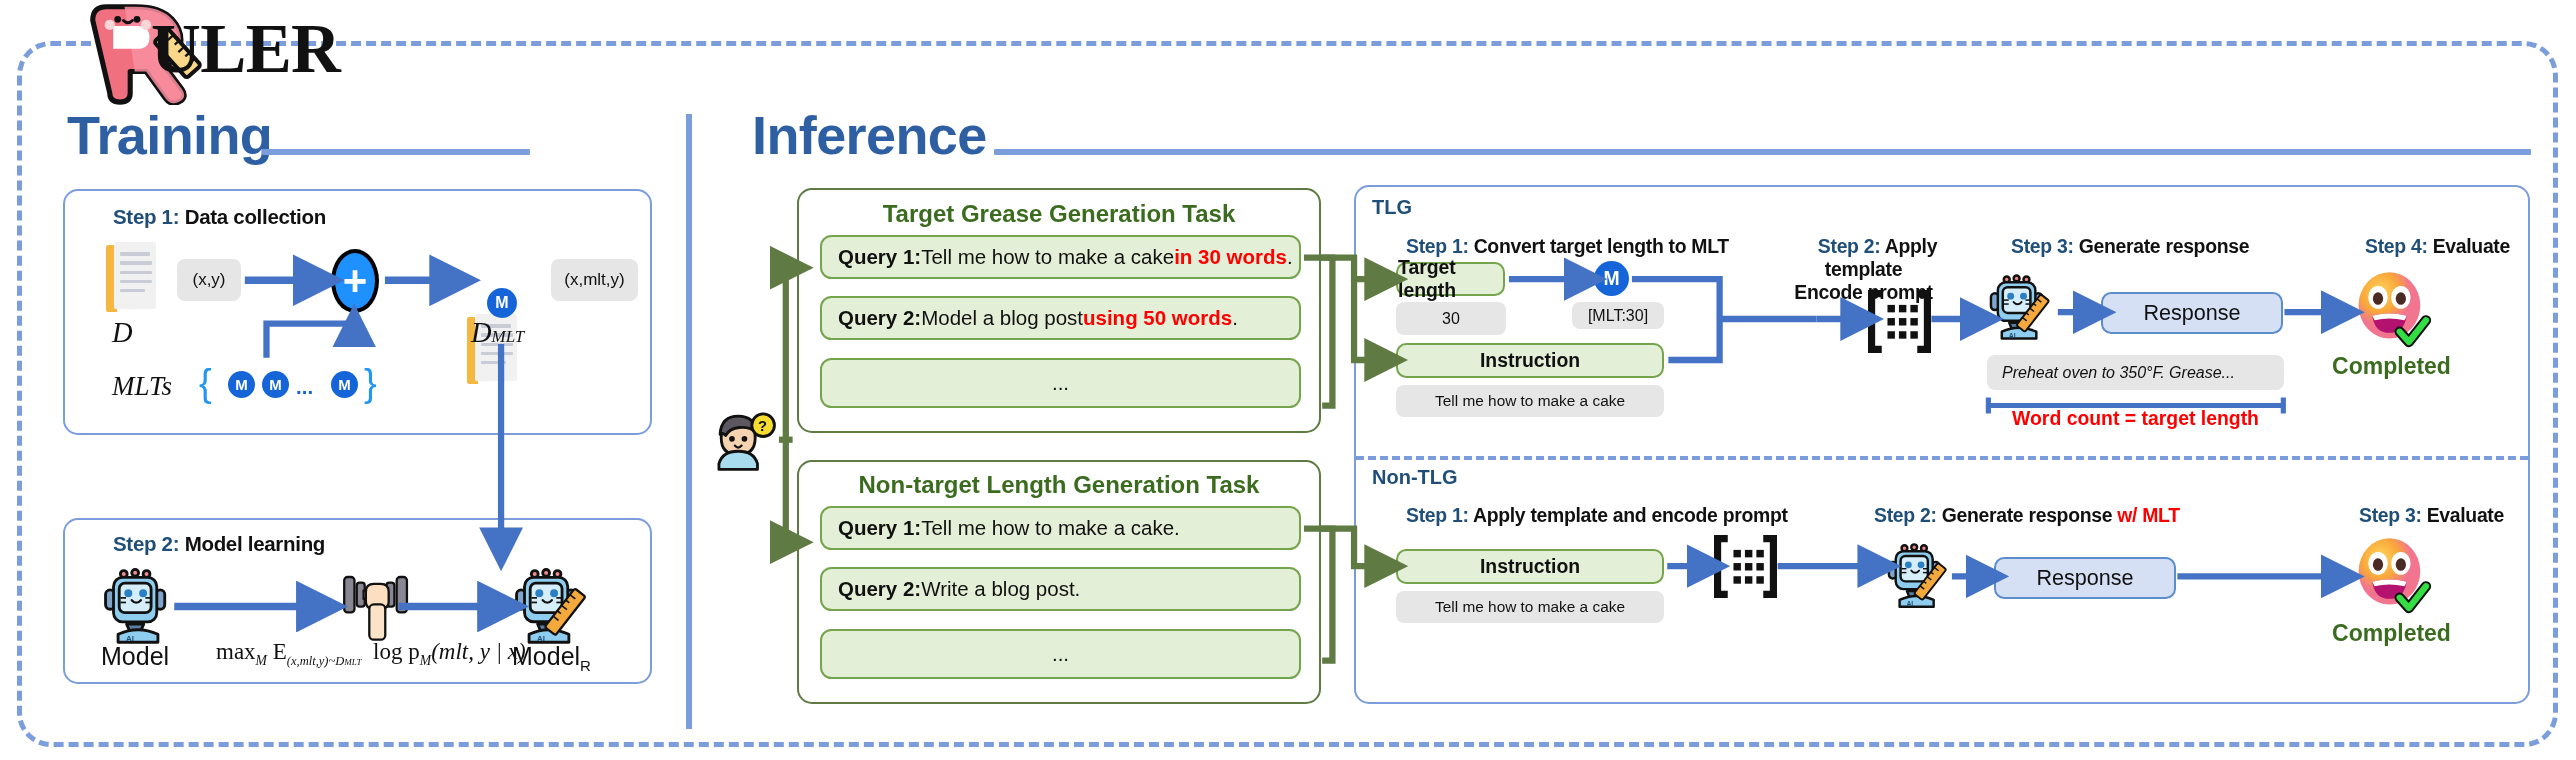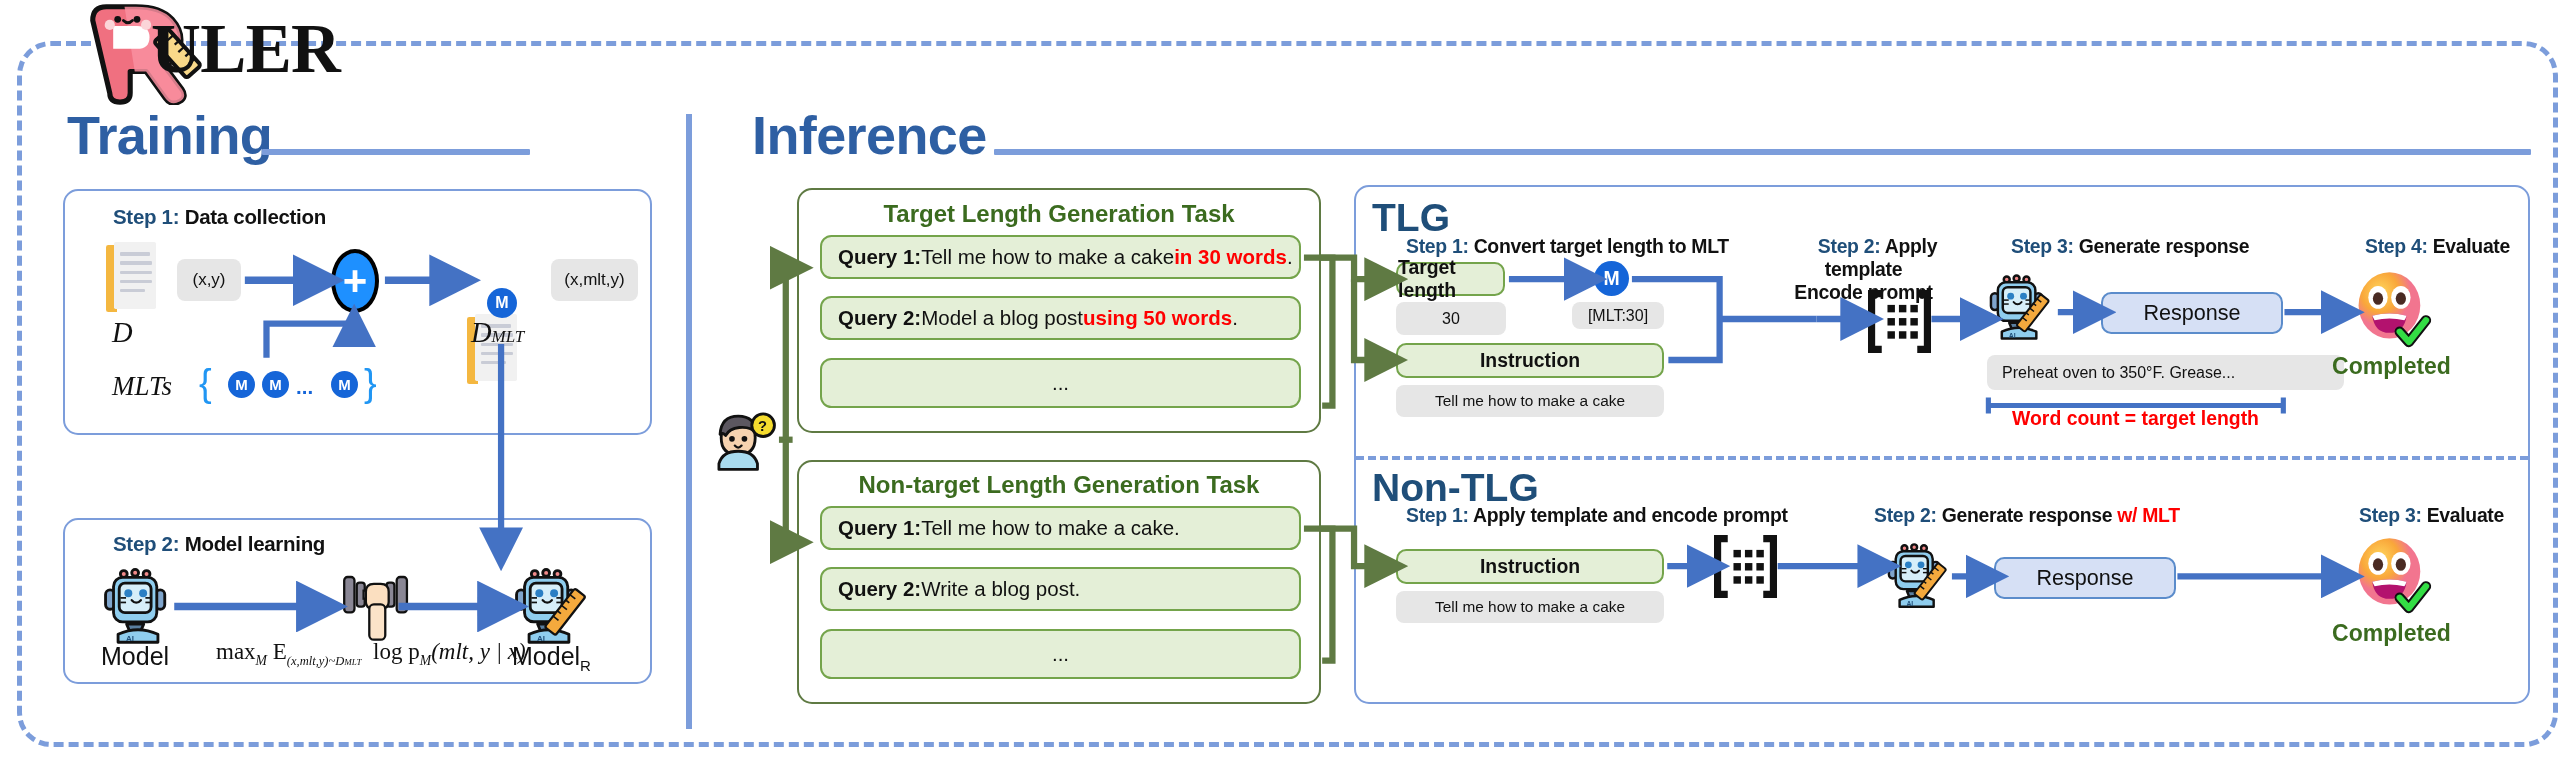--- a/index.html
+++ b/index.html
@@ -47,21 +47,21 @@
 
   .mbadge{border-radius:50%;background:#1565D8;color:#fff;font-weight:bold;display:flex;align-items:center;justify-content:center;font-family:"Liberation Sans",sans-serif;}
 
   .plus-circ{border-radius:50%;background:#1E90FF;border:4px solid #000;display:flex;align-items:center;justify-content:center;color:#fff;font-size:42px;font-weight:bold;line-height:0;}
 
   .mathrow{font-family:"Liberation Serif",serif;font-style:italic;font-size:21.6px;color:#111;}
 
   .dashdiv{border-top:4.6px dashed #7C9DDB;}
 
   .tlgbox{border:2.8px solid #7C9DDB;border-radius:15px;background:#fff;}
-  .bigtag{font-weight:bold;color:#1F4E79;font-size:39px;}
+  .bigtag{font-weight:bold;color:#1F4E79;font-size:20px;}
   .completed{color:#3B6B1F;font-size:23px;font-weight:bold;text-align:center;}
 </style>
 </head>
 <body>
 
 <div id="root">
 
   <div class="abs outer-frame"></div>
 
   <div class="abs col-divider"></div>
@@ -229,21 +229,21 @@
           <line x1="84" y1="108" x2="96" y2="108"></line>
         </g>
       </g>
     </svg>
   </div>
   <div class="abs" style="left:512px;top:642px;font-size:25px;color:#111;">
     <span>Model</span><sub style="font-size:15px;">R</sub>
   </div>
 
   <div class="abs" style="left:797px;top:188px;width:524px;height:245px;border:2.8px solid #5F7A43;border-radius:15px;background:#fff;"></div>
-  <div class="abs task-title" style="left:797px;top:200px;width:524px;">Target Length Generation Task</div>
+  <div class="abs task-title" style="left:797px;top:200px;width:524px;">Target Grease Generation Task</div>
 
   <div class="abs task-card" style="left:820px;top:235px;width:481px;height:44px;">
     <span class="bld">Query 1:</span>
       <span> Tell me how to make a cake </span>
       <span class="red">in 30 words</span>
       <span>.</span>
   </div>
 
   <div class="abs task-card" style="left:820px;top:296px;width:481px;height:44px;">
     <span class="bld">Query 2:</span>
@@ -360,21 +360,21 @@
           <line x1="84" y1="62" x2="95" y2="62"></line>
             <line x1="84" y1="74" x2="91" y2="74"></line>
           <line x1="84" y1="86" x2="95" y2="86"></line>
             <line x1="84" y1="98" x2="91" y2="98"></line>
           <line x1="84" y1="110" x2="95" y2="110"></line>
         </g>
       </g>
     </svg>
   </div>
   <div class="abs blue-box" style="left:2101px;top:292px;width:182px;height:42px;">Response</div>
-  <div class="abs grey-chip" style="left:1987px;top:355px;width:357px;height:35px;font-size:16px;justify-content:flex-start;padding-left:15px;">Preheat oven to 350°F. Grease...</div>
+  <div class="abs grey-chip" style="left:1987px;top:355px;width:297px;height:35px;font-size:16px;justify-content:flex-start;padding-left:15px;font-style:italic;">Preheat oven to 350°F. Grease...</div>
   <div class="abs red" style="left:1987px;top:407px;width:297px;text-align:center;font-size:19.4px;">Word count = target length</div>
 
   <div class="abs step-head" style="left:2337px;top:235px;font-size:19.4px;">
     <span class="sk">Step 4:</span><span> Evaluate</span>
   </div>
   <div class="abs" style="left:2354px;top:270px;">
     <svg width="80" height="80" viewBox="0 0 140 140">
       <defs>
           <radialGradient id="g1" cx="35%" cy="30%">
             <stop offset="0%" stop-color="#FFD75E"></stop>

